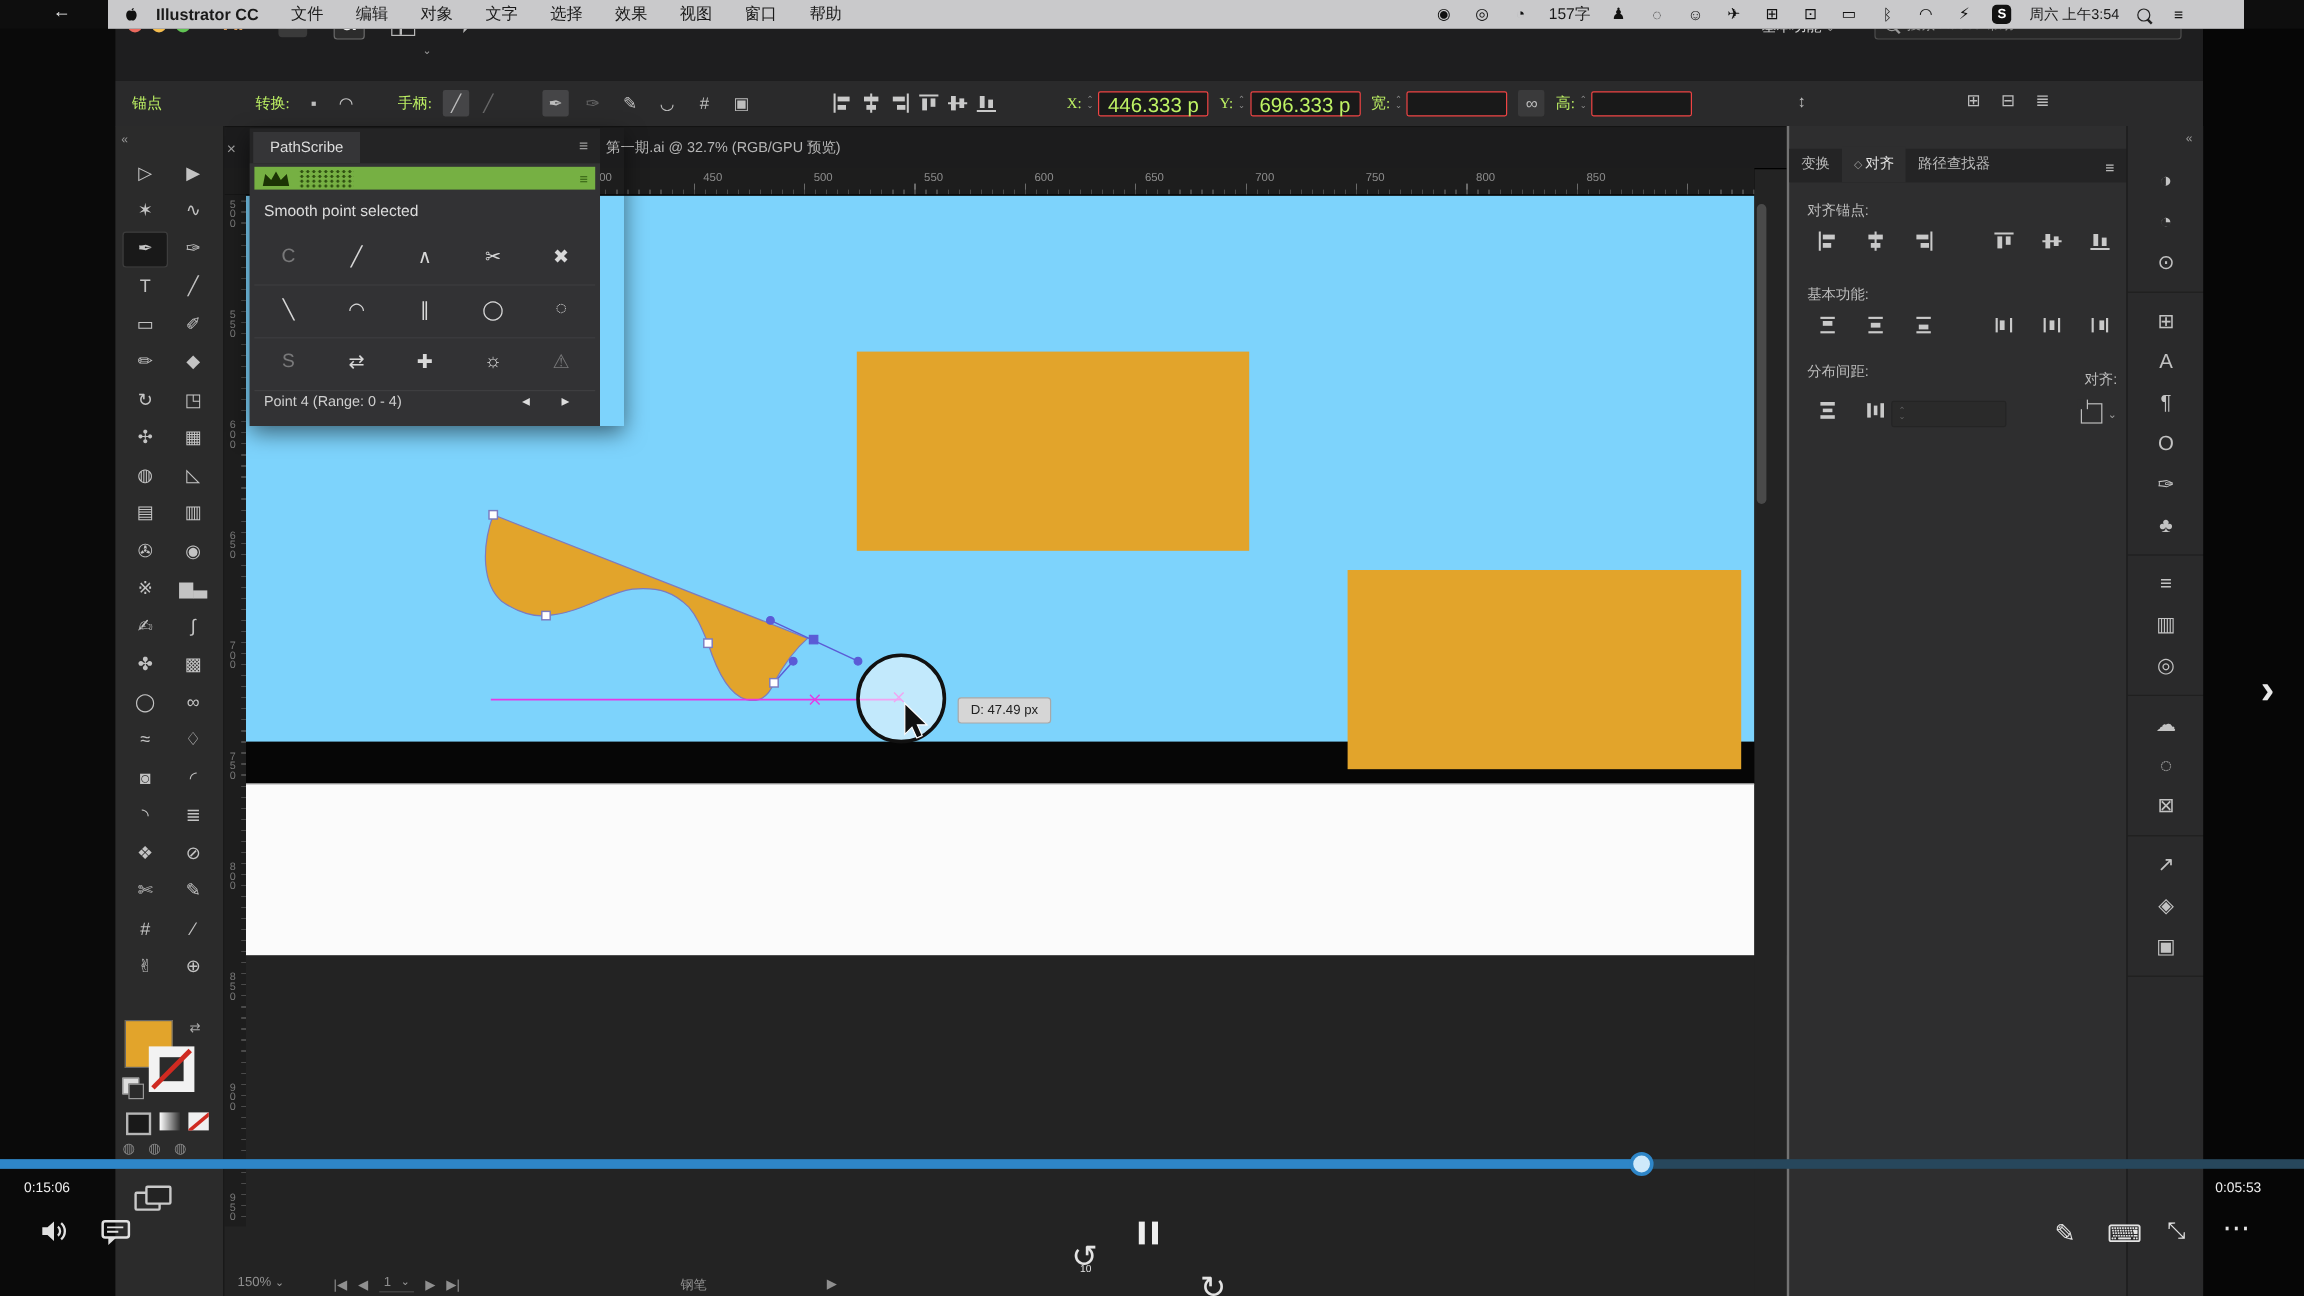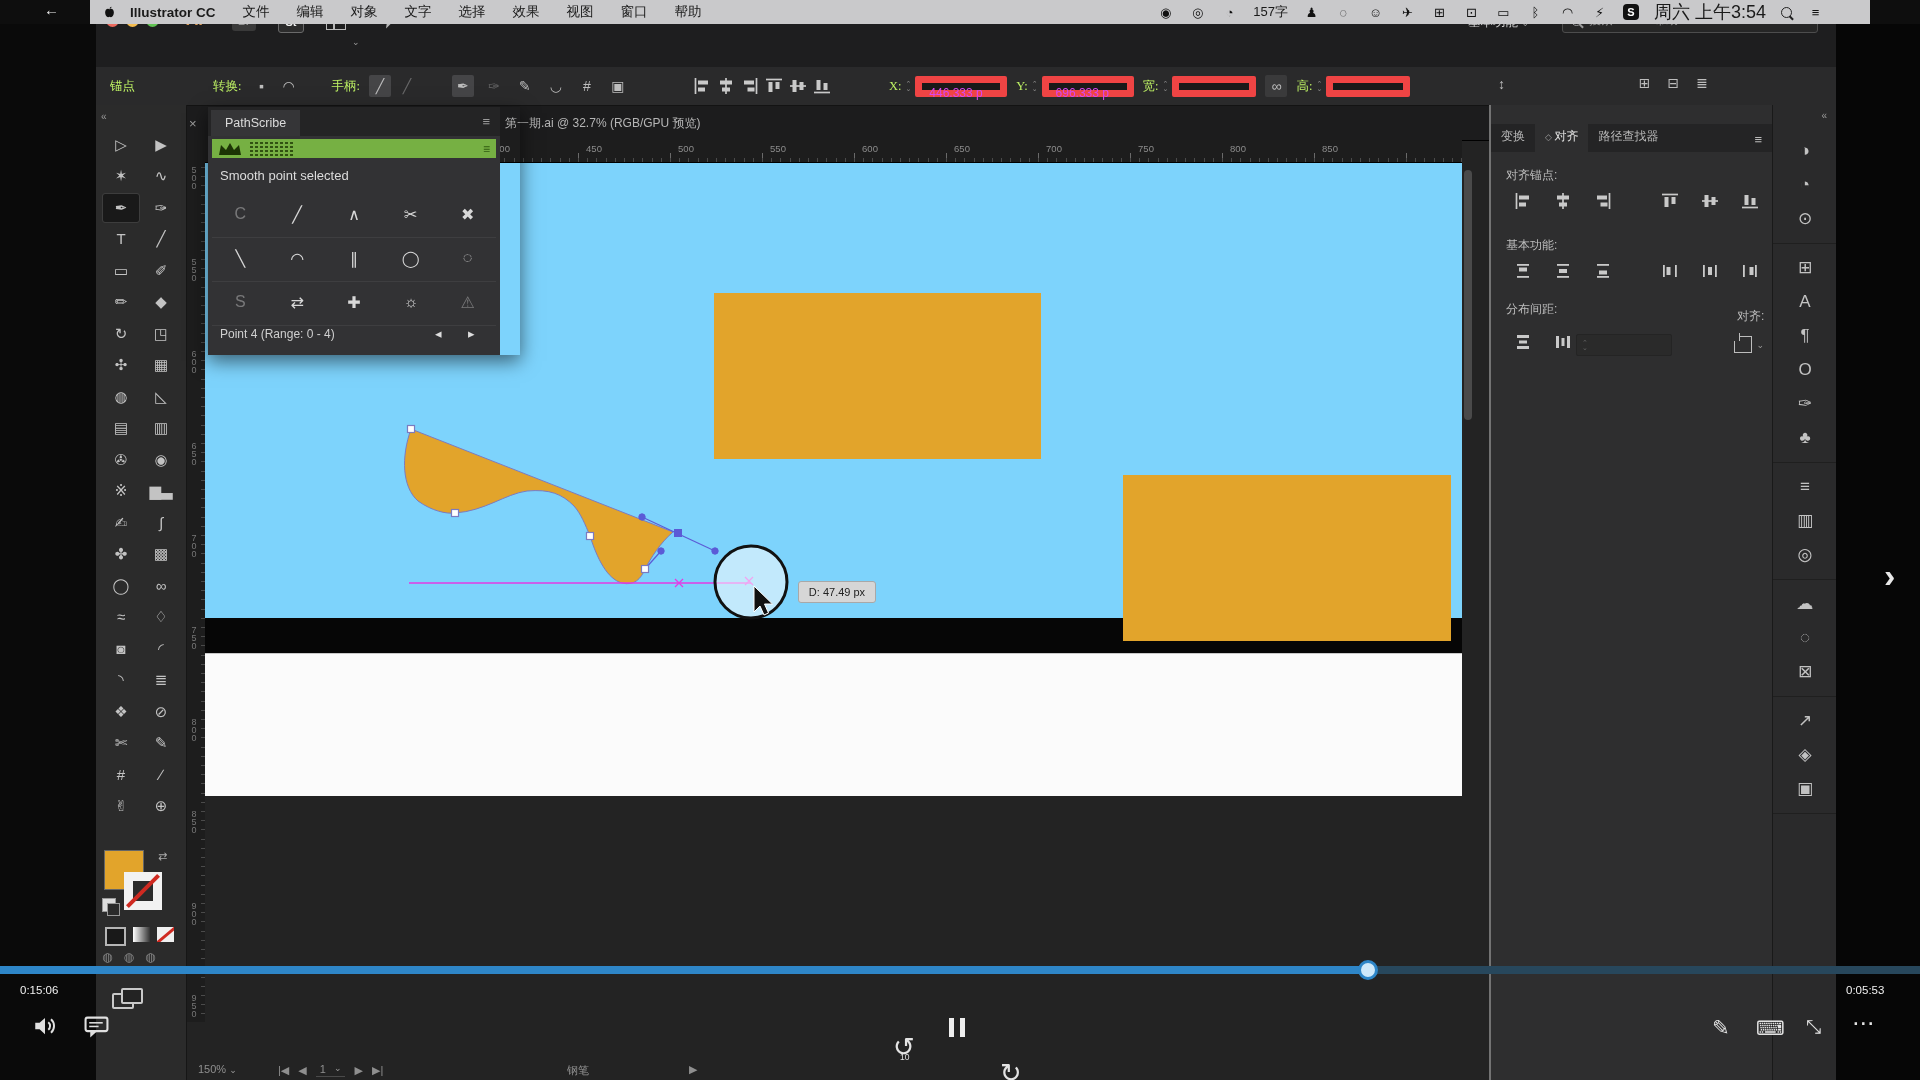--- a/index.html
+++ b/index.html
@@ -9,21 +9,21 @@
   
   .menubar{left:0;top:0;width:1920px;height:24px;background:#0e0e0e;z-index:20;}
   .menubar .gray{position:absolute;left:90px;top:0;width:1780px;height:24px;background:#c9c9cb;display:flex;align-items:center;color:#1a1a1a;}
   .backarrow{position:absolute;left:44px;top:1px;color:#eee;font-size:15px;}
   .appname{font-weight:bold;font-size:13.5px;margin-left:14px;}
   .menuitems{display:flex;gap:27px;margin-left:27px;font-size:13.5px;}
   .menuitems span{cursor:default;}
   .mb-right{margin-left:auto;display:flex;align-items:center;gap:15px;margin-right:46px;font-size:13px;}
   .mb-right .gicon{font-size:13px;color:#111;width:17px;text-align:center;}
   .mb-right .sapp{background:#111;color:#fff;border-radius:4px;width:16px;height:16px;line-height:16px;font-size:11px;font-weight:bold;}
-  .clock{font-size:18px;}
+  .clock{font-size:12px;}
   .mag{width:9px;height:9px;border:1.6px solid #222;border-radius:50%;display:inline-block;position:relative;}
   .mag::after{content:"";position:absolute;width:5px;height:1.6px;background:#222;transform:rotate(45deg);left:7px;top:9px;}
   
   .titlebar{left:96px;top:24px;width:1740px;height:43px;background:#1e1e1f;border-bottom:1px solid #000;z-index:5;}
   .light{position:absolute;top:14px;width:13px;height:13px;border-radius:50%;}
   .light.red{left:106px;background:#ec6a5e;}
   .light.red::after{content:"";position:absolute;left:3.5px;top:3.5px;width:6px;height:6px;border-radius:50%;background:#8e2b25;}
   .light.yellow{left:126px;background:#f5bd4f;}
   .light.green{left:146px;background:#61c454;}
   .ailogo{position:absolute;left:186px;top:10px;font-size:17px;font-weight:bold;color:#db9a56;}
@@ -43,21 +43,21 @@
   
   .controlbar{left:96px;top:67px;width:1740px;height:38px;background:#2a2a2b;border-bottom:1px solid #131313;z-index:5;}
   .cb-flex{position:absolute;left:14px;top:0;height:38px;display:flex;align-items:center;gap:9px;font-size:12.5px;color:#d6d6d6;}
   .cb-label{color:#bef264;font-family:Liberation Serif, serif;}
   .gicon{display:inline-block;text-align:center;cursor:default;}
   .cb-flex .gicon{font-size:14px;color:#bdbdbd;width:22px;height:22px;line-height:22px;}
   .gicon.dim{opacity:.42;}
   .gicon.hl{background:#454547;border-radius:2px;}
   .numfield{display:flex;align-items:center;gap:4px;}
   .stepper{display:inline-flex;flex-direction:column;line-height:5px;font-size:7px;color:#8e8e8e;}
-  .valbox{width:92px;height:21px;background:#191919;border:7px solid #ef4444;border-radius:2px;font-size:12px;color:#d946ef;line-height:21px;padding-left:7px;box-sizing:border-box;}
+  .valbox{width:92px;height:21px;background:#191919;border:1px solid #ef4444;border-radius:2px;font-size:17px;color:#bef264;line-height:21px;padding-left:7px;box-sizing:border-box;}
   .valbox.short{width:84px;}
   .alignrow{display:flex;gap:6px;align-items:center;}
   .alignrow .aicon{width:18px;height:18px;}
   .cb-right{position:absolute;right:128px;top:8px;display:flex;gap:17px;font-size:14px;color:#bdbdbd;}
   .cb-collapse{position:absolute;left:1402px;top:9px;font-size:14px;color:#bdbdbd;}
   
   .leftblack{left:0;top:24px;width:96px;height:1056px;background:#0a0a0a;z-index:18;}
   
   .toolbar{left:96px;top:105px;width:90px;height:975px;background:#2b2b2b;border-right:1px solid #161616;z-index:6;}
   .tb-expand{position:absolute;left:5px;top:6px;font-size:10px;color:#9a9a9a;}

